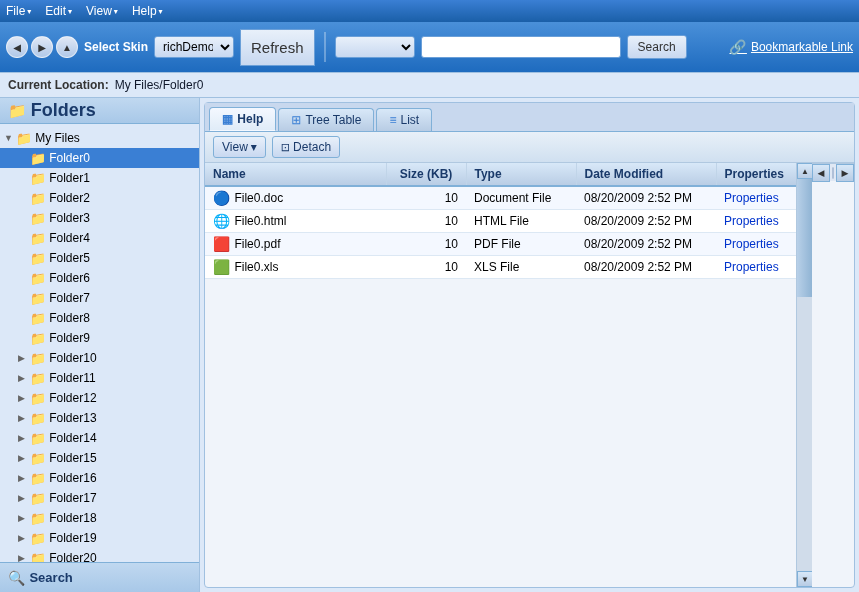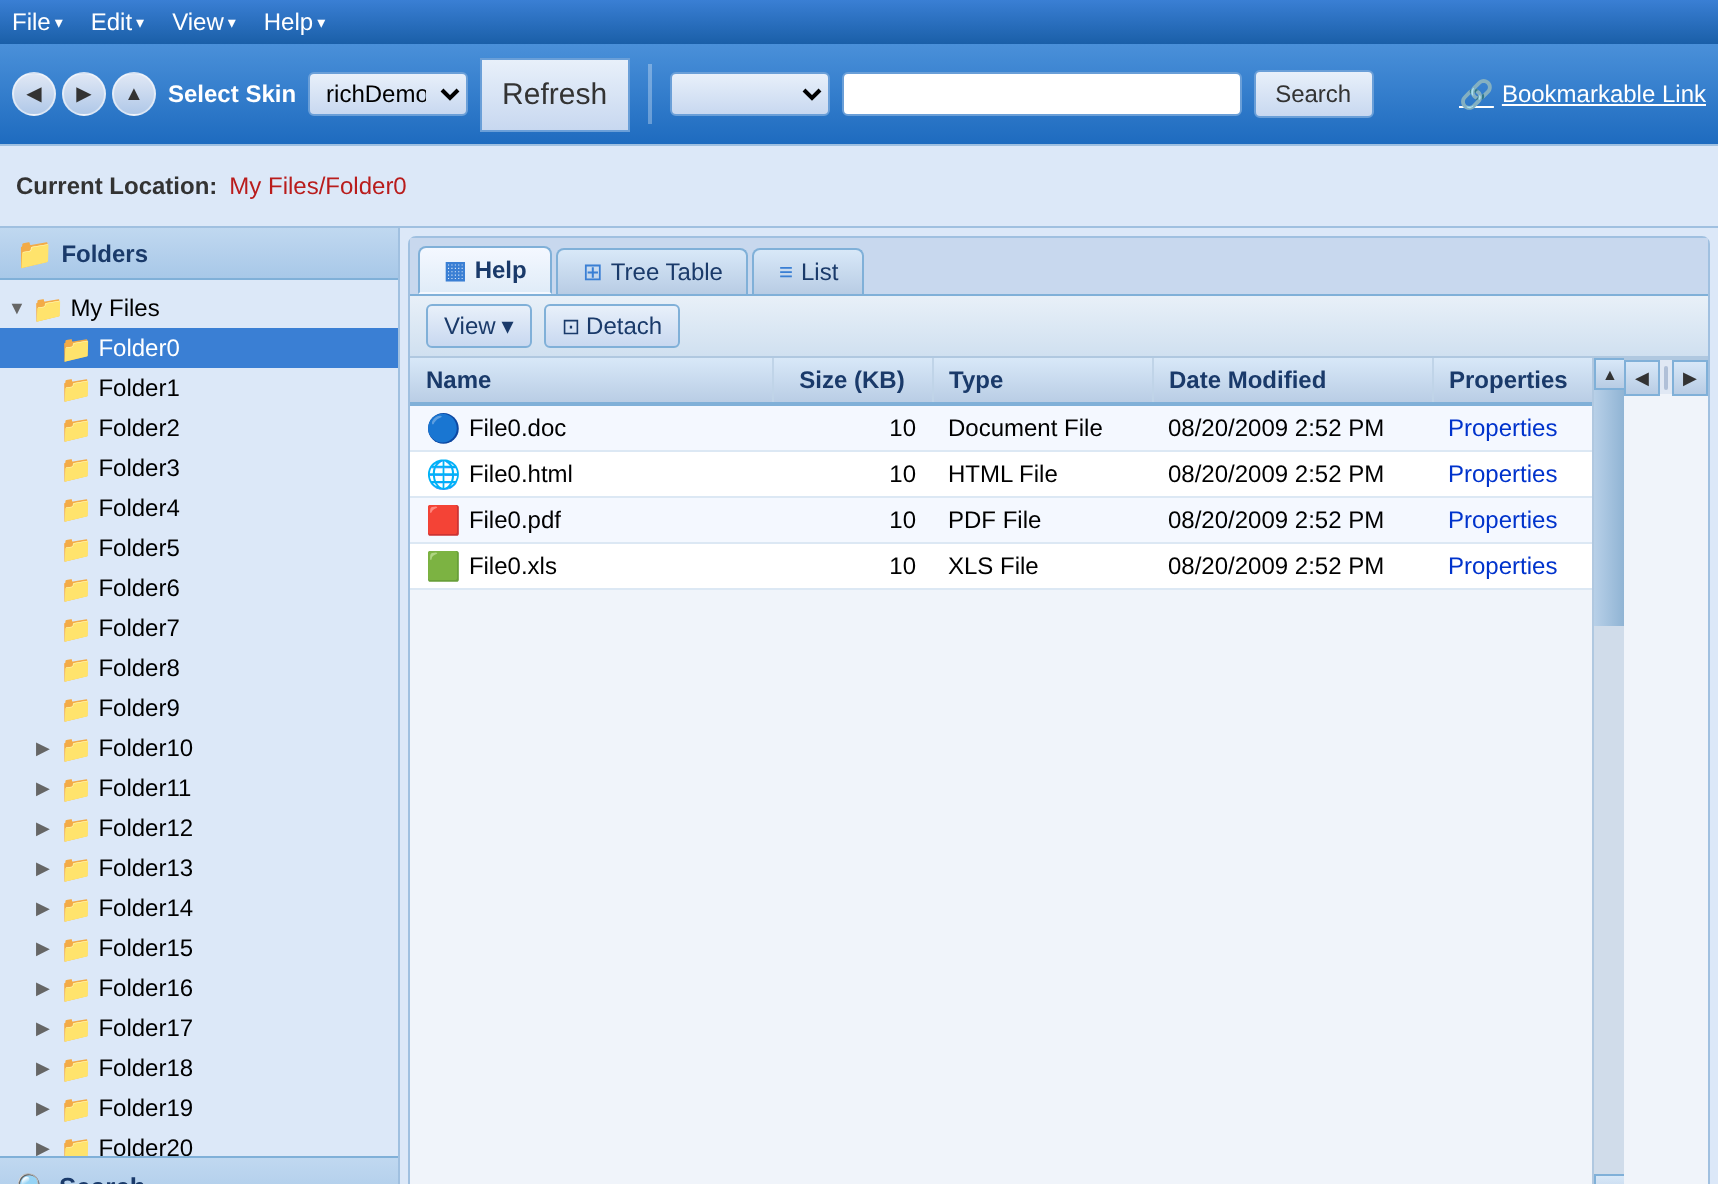--- a/index.html
+++ b/index.html
@@ -115,25 +115,25 @@
       text-decoration: underline;
     }
     .bookmark-icon { font-size: 14px; }
 
     
     .location-bar {
       background: #dce8f8;
       border-top: 1px solid #a0c0e0;
       border-bottom: 1px solid #a0c0e0;
       padding: 4px 8px;
-      height: 42px;
+      height: 26px;
       display: flex; align-items: center; gap: 6px;
     }
     .location-label { font-weight: bold; color: #333; font-size: 12px; }
-    .location-value { color: #b91c1c; font-size: 12px; }
+    .location-value { color: #0f172a; font-size: 12px; }
 
     
     .main-area {
       display: flex;
       height: calc(592px - 22px - 50px - 26px);
       background: #dce8f8;
     }
 
     
     .sidebar {
@@ -144,21 +144,21 @@
       flex-direction: column;
       overflow: hidden;
     }
     .sidebar-header {
       background: linear-gradient(to bottom, #c0d8f0, #a8c8e8);
       border-bottom: 1px solid #80b0d8;
       padding: 4px 8px;
       display: flex; align-items: center; gap: 4px;
       height: 26px;
     }
-    .sidebar-header-text { font-weight: bold; color: #1a3a6a; font-size: 12px; }
+    .sidebar-header-text { font-weight: bold; color: #1a3a6a; font-size: 18px; }
 
     .sidebar-tree {
       flex: 1;
       overflow-y: auto;
       padding: 4px 0;
     }
     .tree-node {
       display: flex; align-items: center;
       padding: 2px 4px;
       cursor: pointer;

